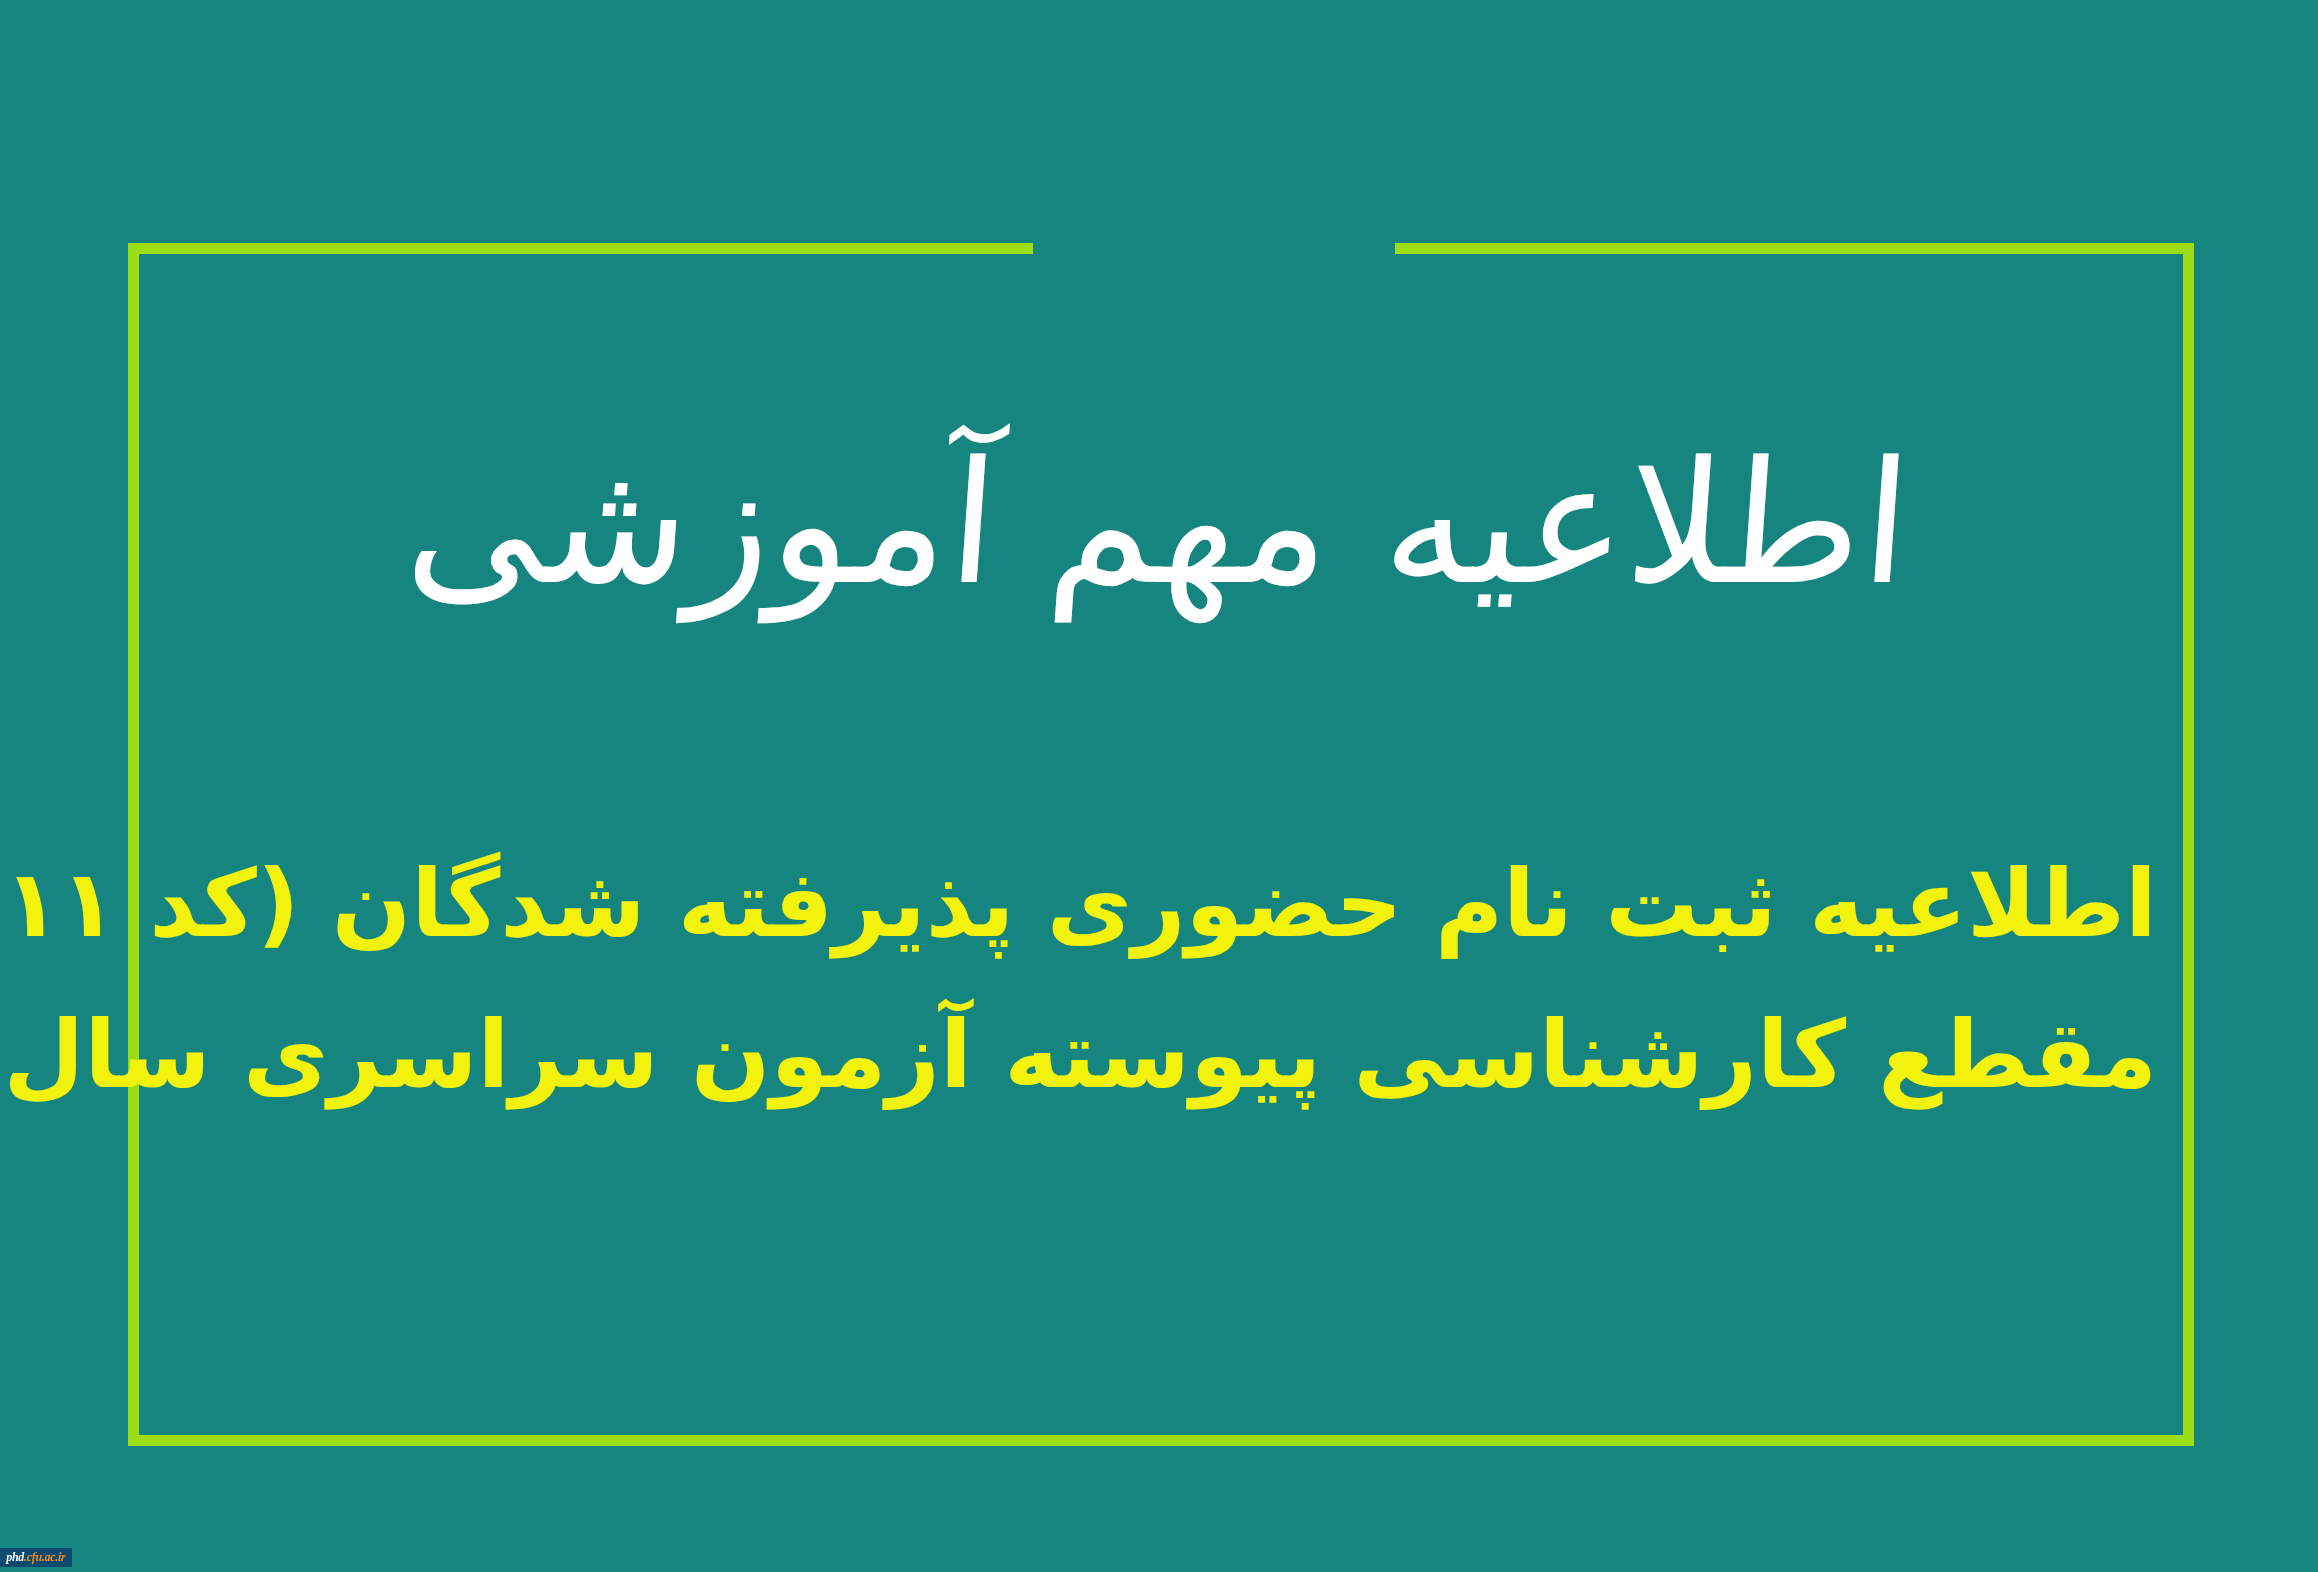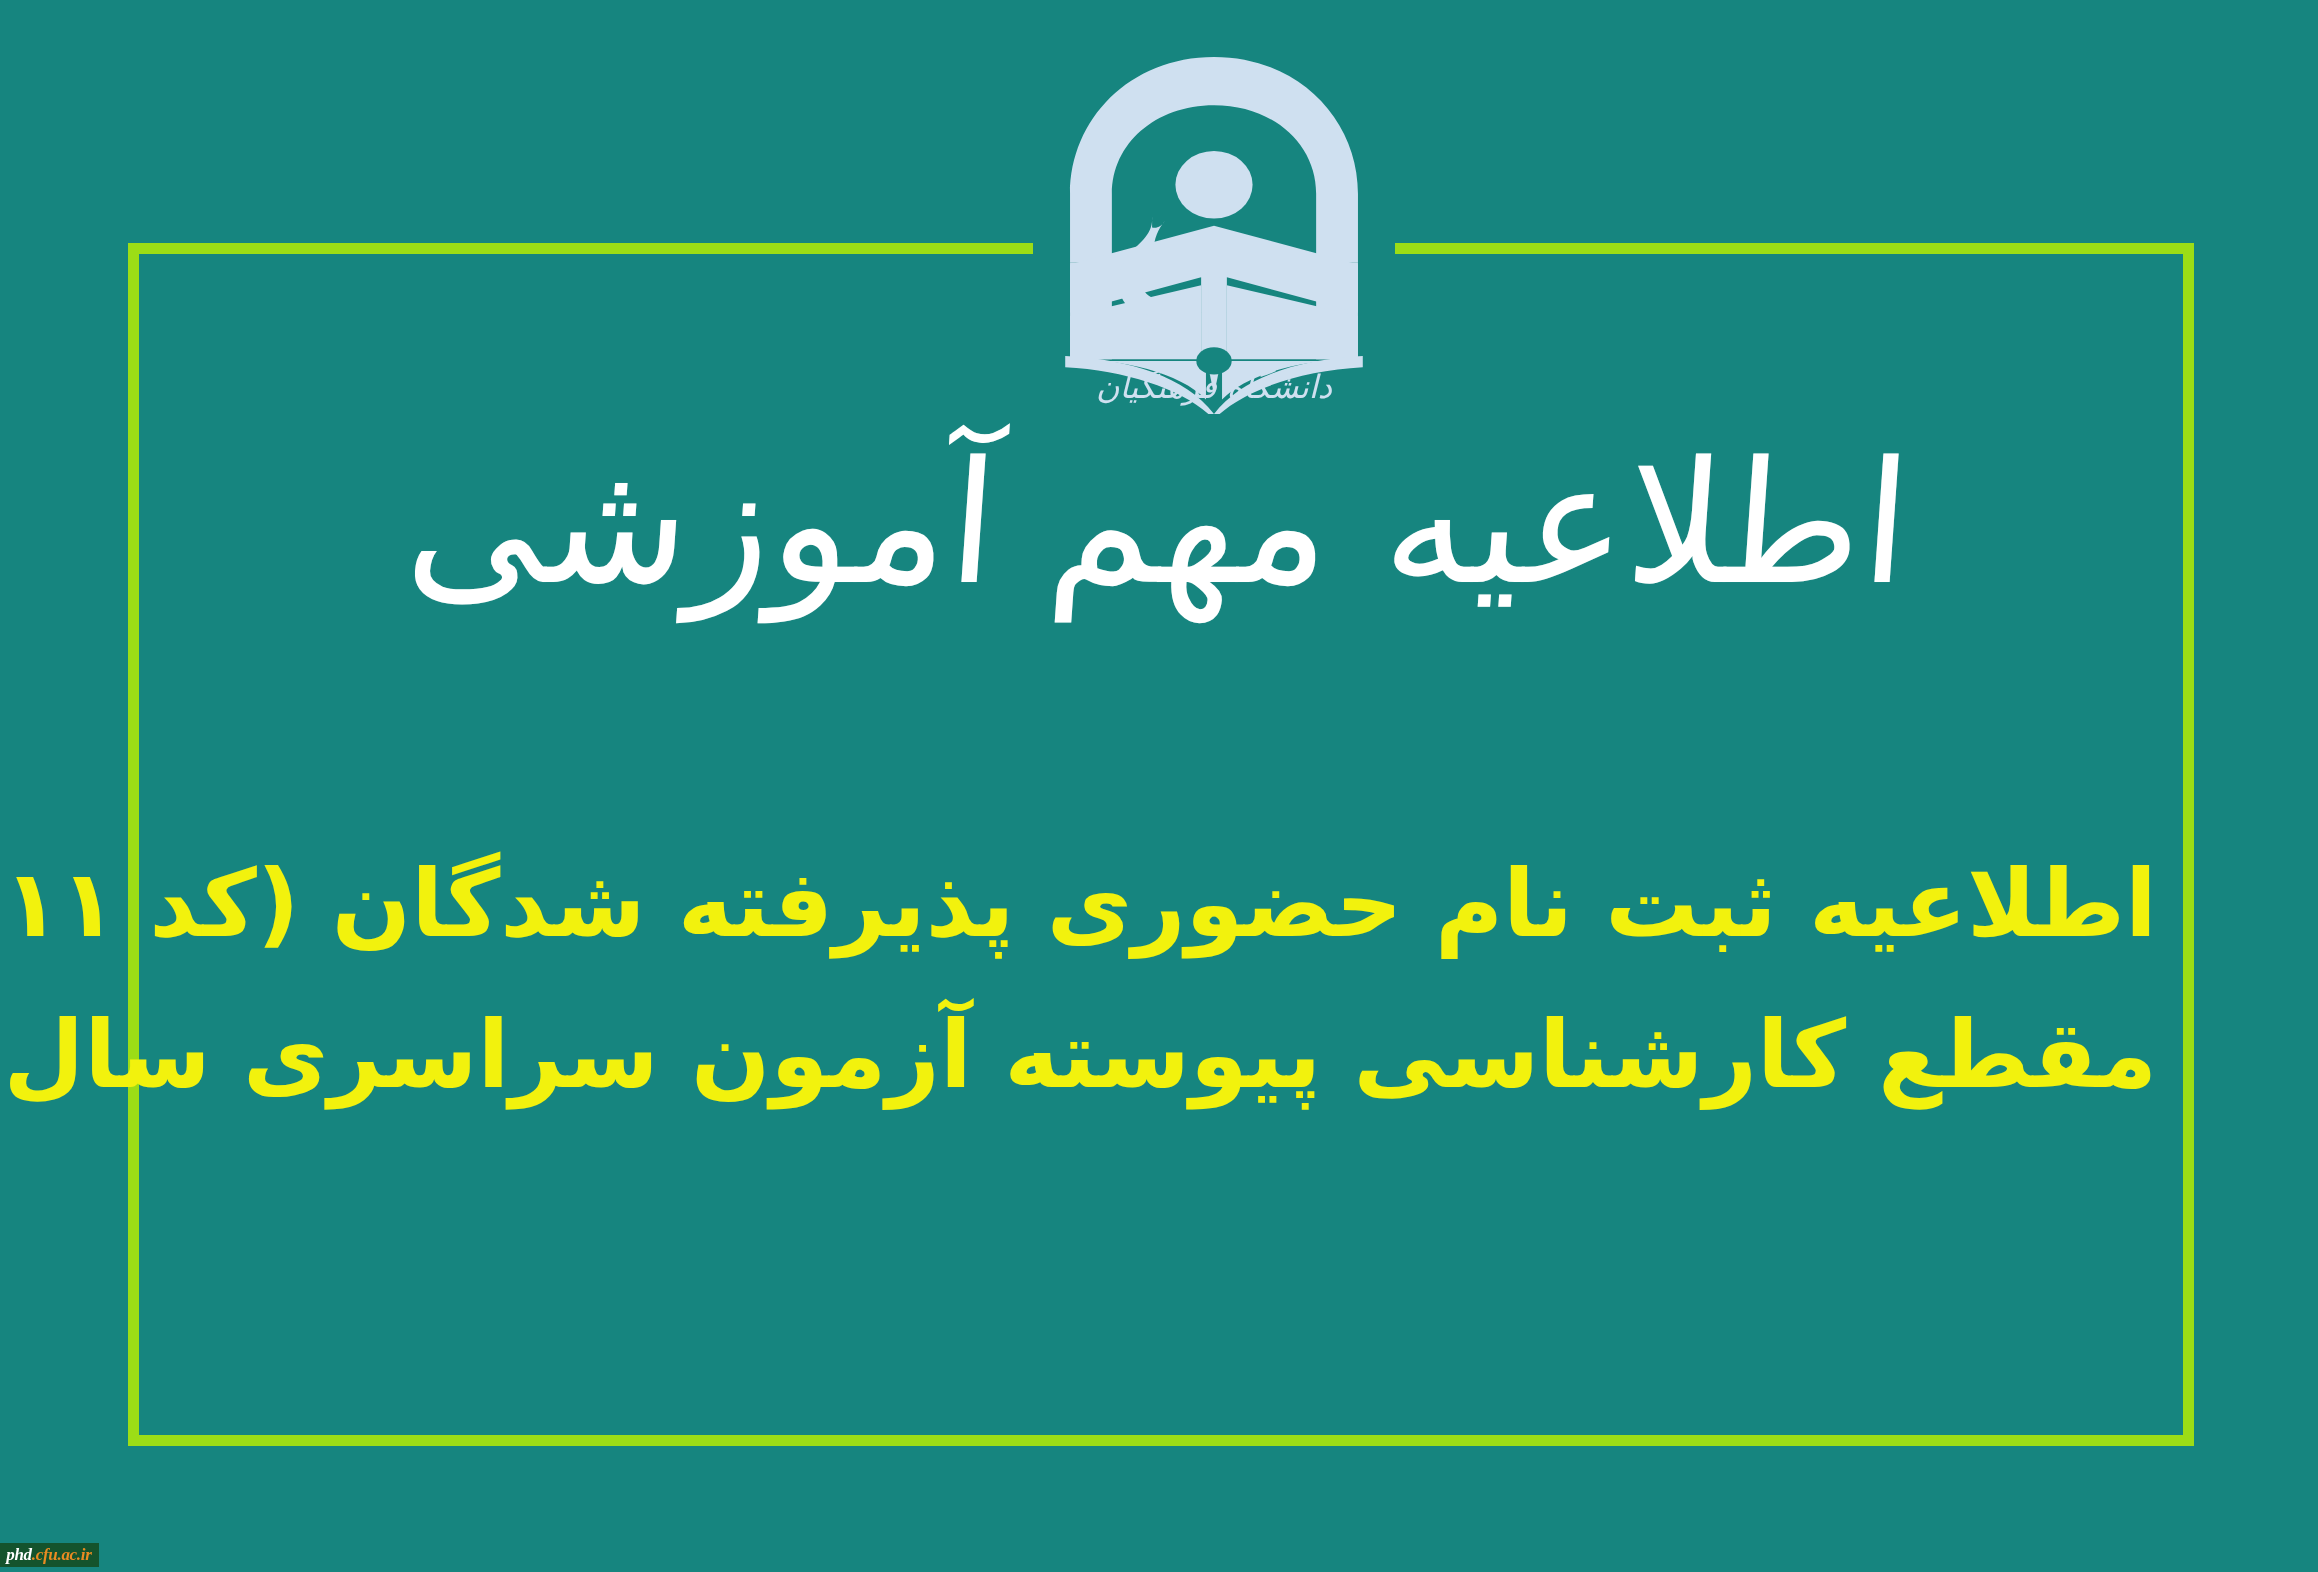--- a/index.html
+++ b/index.html
@@ -76,126 +76,44 @@
     letter-spacing: 0px;
     font-family: "DejaVu Sans", "Liberation Sans", sans-serif;
   }
   #subtitle .line { display: block; white-space: nowrap; }
 
   
   #watermark {
     position: absolute;
     left: 0;
     bottom: 5.6px;
-    background: #14532d;
+    background: #0c4a6e;
     padding: 3.2px 7.2px 4px 7.2px;
     direction: ltr;
     font-style: italic;
     font-weight: 700;
-    font-size: 17px;
+    font-size: 12px;
     line-height: 1;
     letter-spacing: -0.3px;
     font-family: "Liberation Serif", "DejaVu Serif", serif;
   }
   #watermark .wm-phd  { color: #ffffff; }
   #watermark .wm-rest { color: #e98b22; }
 </style>
 </head>
 <body>
 
 <div id="poster">
 
   <div class="frame-bar" id="frame-top-left"></div>
   <div class="frame-bar" id="frame-top-right"></div>
   <div class="frame-bar" id="frame-left"></div>
   <div class="frame-bar" id="frame-right"></div>
   <div class="frame-bar" id="frame-bottom"></div>
 
-  <div id="logo">
-    <svg viewBox="0 0 450 470" xmlns="http://www.w3.org/2000/svg">
-
-      <path fill="#cfe0f0" d="
-        M225 26
-        C 330 26, 404 104, 404 196
-        L 404 282
-        L 352 282
-        L 352 196
-        C 352 134, 298 86, 225 86
-        C 152 86, 98 134, 98 196
-        L 98 282
-        L 46 282
-        L 46 196
-        C 46 104, 120 26, 225 26 Z"></path>
-
-      <rect fill="#cfe0f0" x="46" y="282" width="52" height="120"></rect>
-
-      <rect fill="#cfe0f0" x="352" y="282" width="52" height="120"></rect>
-
-      <ellipse fill="#cfe0f0" cx="225" cy="185" rx="48" ry="42"></ellipse>
-
-      <path fill="#cfe0f0" d="
-        M225 236
-        L 404 284
-        L 404 344
-        L 241 300
-        L 241 398
-        L 209 398
-        L 209 300
-        L 46 344
-        L 46 284 Z"></path>
-
-      <path fill="#cfe0f0" d="
-        M46 348
-        L 209 310
-        L 209 402
-        L 46 402 Z"></path>
-
-      <path fill="#cfe0f0" d="
-        M404 348
-        L 241 310
-        L 241 402
-        L 404 402 Z"></path>
-
-      <path fill="#cfe0f0" d="
-        M46 402
-        C 110 402, 182 418, 215 452
-        L 215 404
-        L 46 404 Z"></path>
-      <path fill="#cfe0f0" d="
-        M404 402
-        C 340 402, 268 418, 235 452
-        L 235 404
-        L 404 404 Z"></path>
-
-      <path fill="#cfe0f0" d="
-        M40 398
-        C 120 402, 190 424, 225 470
-        C 260 424, 330 402, 410 398
-        L 410 412
-        C 336 416, 268 438, 232 470
-        L 218 470
-        C 182 438, 114 416, 40 412 Z"></path>
-
-      <path fill="#cfe0f0" d="
-        M148 224
-        C 150 250, 128 258, 116 276
-        C 100 300, 104 334, 130 344
-        C 150 352, 172 342, 176 322
-        C 158 332, 140 326, 136 312
-        C 132 296, 146 288, 158 292
-        C 144 272, 150 246, 164 230
-        C 160 236, 154 240, 148 238 Z"></path>
-
-      <path fill="#cfe0f0" d="
-        M218 300 L232 300 L232 412 L225 446 L218 412 Z"></path>
-      <ellipse fill="#16857f" cx="225" cy="404" rx="22" ry="17"></ellipse>
-
-      <text x="225" y="450" fill="#cfe0f0" font-family="'DejaVu Sans','Liberation Sans',sans-serif" font-size="40" font-style="italic" text-anchor="middle" direction="rtl">دانشگاه فرهنگیان</text>
-    </svg>
-  </div>
 
   <div id="headline">اطلاعیه مهم آموزشی</div>
 
   <div id="subtitle">
     <span class="line">اطلاعیه ثبت نام حضوری پذیرفته شدگان (کد ۱۱ و ۱۷)</span>
     <span class="line">مقطع کارشناسی پیوسته آزمون سراسری سال ۱۴۰۲</span>
   </div>
 
   <div id="watermark">
     <span class="wm-phd">phd</span><span class="wm-rest">.cfu.ac.ir</span>

